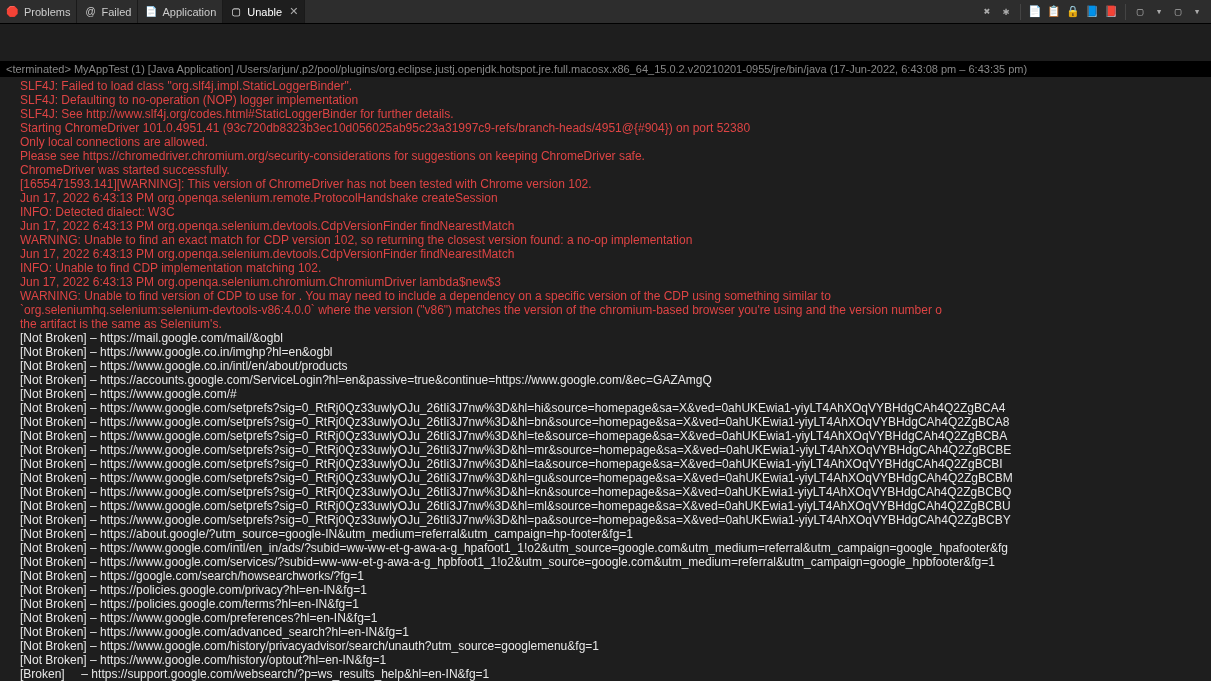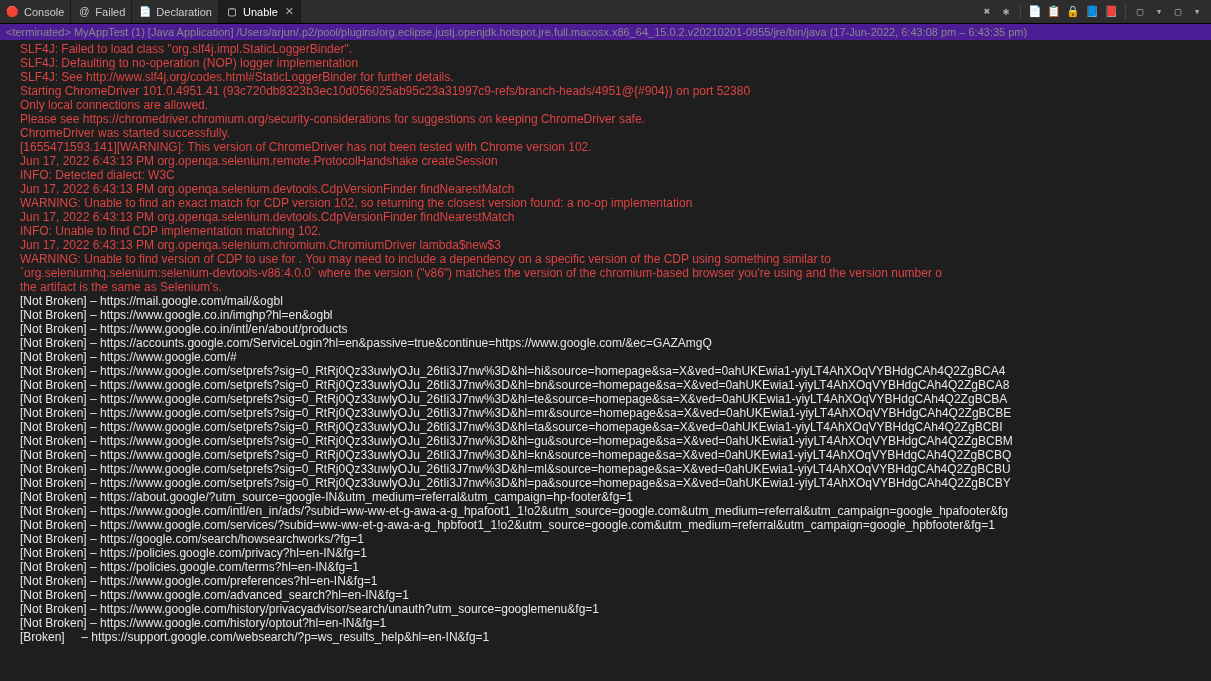--- a/index.html
+++ b/index.html
@@ -69,22 +69,23 @@
     width: 1px;
     height: 16px;
     background: #444;
     margin: 0 3px;
   }
   .status-line {
     padding: 2px 6px;
     font-family: sans-serif;
     font-size: 11px;
     color: #888;
-    background: #4c1d95;
+    background: #000000;
     white-space: nowrap;
+    margin-top: 37px;
   }
   .status-line .terminated { color: #888; }
   .status-line .path { color: #888; }
   .status-line .timestamp { color: #888; }
   .console {
     padding: 2px 20px;
     font-family: Liberation Sans, sans-serif;
     font-size: 12px;
     line-height: 14px;
     white-space: pre;
@@ -92,29 +93,29 @@
   }
   .red { color: #d44; }
   .white { color: #e8e8e8; }
 </style>
 </head>
 <body>
 
 <div class="tab-bar">
   <div class="tab">
     <span class="tab-icon">🛑</span>
-    <span>Console</span>
+    <span>Problems</span>
   </div>
   <div class="tab">
     <span class="tab-icon">@</span>
     <span>Failed</span>
   </div>
   <div class="tab">
     <span class="tab-icon">📄</span>
-    <span>Declaration</span>
+    <span>Application</span>
   </div>
   <div class="tab active">
     <span class="tab-icon">▢</span>
     <span>Unable</span>
     <span class="tab-close">✕</span>
   </div>
   <div class="toolbar-right">
     <span class="tool-btn">✖</span>
     <span class="tool-btn">✱</span>
     <span class="tool-sep"></span>

